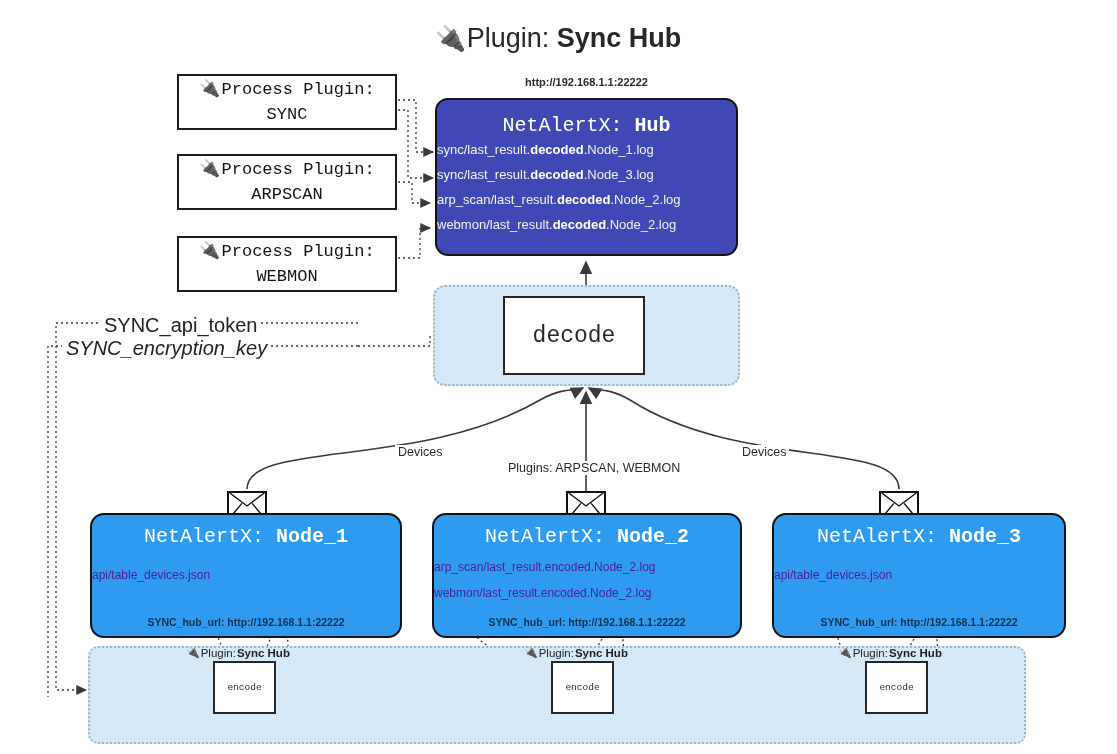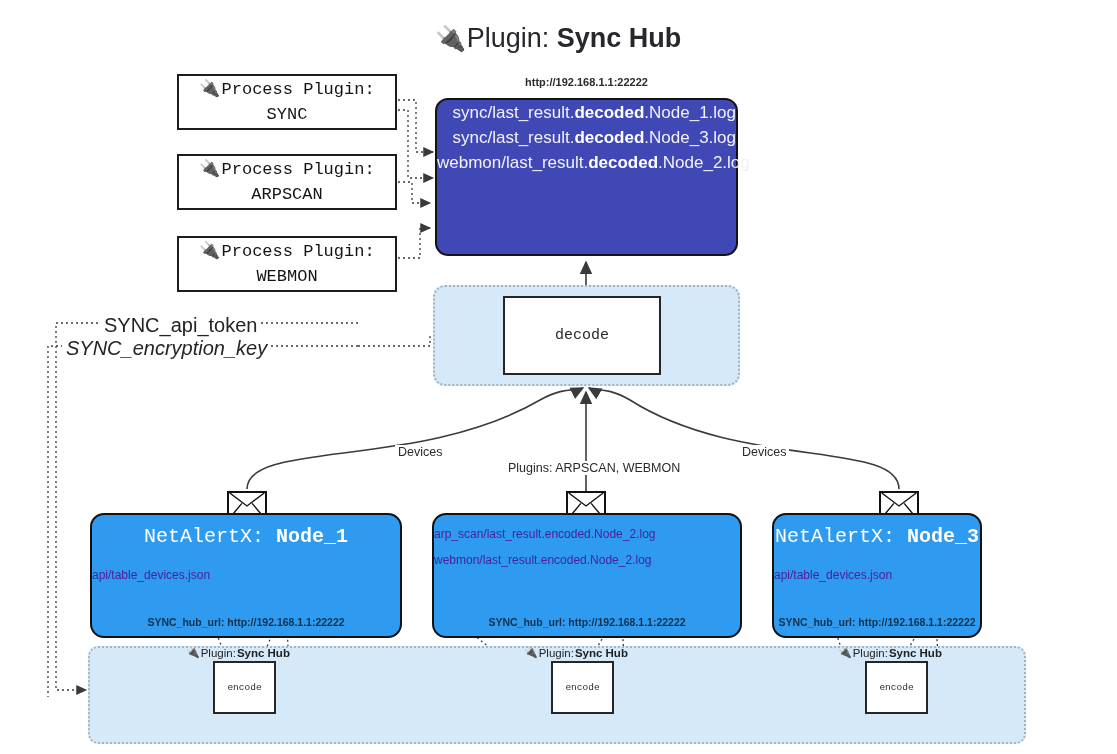--- a/index.html
+++ b/index.html
@@ -24,57 +24,57 @@
   .procbox .l1{display:flex;align-items:center;gap:1px;white-space:nowrap;}
   .procbox .l2{white-space:nowrap;}
 
   
   .hub{position:absolute;left:435px;top:98px;width:303px;height:158px;
        background:#3f48b5;border:2px solid #131313;border-radius:13px;
        box-sizing:border-box;color:#ffffff;}
   .hub .hubtitle{font-family:"Liberation Mono",monospace;font-size:20px;
        text-align:center;margin-top:14px;letter-spacing:0px;}
   .hub .hubtitle b{font-weight:bold;}
-  .hub .logline{font-size:17px;text-align:right;line-height:25px;color:#f2f2f5;
+  .hub .logline{font-size:13px;text-align:left;line-height:25px;color:#f2f2f5;
        white-space:nowrap;}
   .hub .logline b{font-weight:bold;color:#ffffff;}
   .huburl{position:absolute;left:435px;top:76px;width:303px;text-align:center;
        font-size:11px;font-weight:bold;color:#2c2c2c;}
 
   
   .cluster{position:absolute;background:#d6e9f8;border:2px dotted #9fb4c4;
            border-radius:12px;box-sizing:border-box;}
   .decodewrap{left:433px;top:285px;width:307px;height:101px;}
   .bottomwrap{left:88px;top:646px;width:938px;height:98px;border-radius:10px;}
 
   .whitebox{position:absolute;background:#ffffff;border:2px solid #262626;
             box-sizing:border-box;display:flex;align-items:center;justify-content:center;
             font-family:"Liberation Mono",monospace;color:#2a2a2a;}
-  .decodebox{left:503px;top:296px;width:158px;height:79px;font-size:15px;}
+  .decodebox{left:503px;top:296px;width:142px;height:79px;font-size:23px;}
   .encodebox{width:63px;height:53px;font-size:9.5px;top:661px;}
 
   .plugtag{position:absolute;font-size:11.5px;color:#1f1f1f;white-space:nowrap;
            display:flex;align-items:center;gap:1px;top:646px;}
   .plugtag b{font-weight:bold;}
   .plugtag .plug{font-size:11px;}
 
   
   .node{position:absolute;top:513px;height:125px;background:#2e9bf0;
         border:2px solid #121212;border-radius:14px;box-sizing:border-box;color:#fff;}
   .node .ntitle{font-family:"Liberation Mono",monospace;font-size:20px;text-align:center;
         margin-top:10px;color:#ffffff;}
   .node .ntitle b{font-weight:bold;}
   .node .nline{font-size:12px;text-align:left;color:#4c1d95;line-height:26px;
         white-space:nowrap;}
   .node .nurl{position:absolute;left:0;bottom:8px;width:100%;text-align:center;
         font-size:10.5px;font-weight:bold;color:#10324d;}
 
   .node1{left:90px;width:312px;}
   .node2{left:432px;width:310px;}
-  .node3{left:772px;width:210px;}
+  .node3{left:772px;width:294px;}
 
   
   .envelope{position:absolute;width:40px;height:29px;background:#fff;
             border:2px solid #111;box-sizing:border-box;top:491px;}
   .envelope svg{display:block;width:100%;height:100%;}
 
   
   .edgelabel{position:absolute;font-size:12.5px;color:#2b2b2b;background:#ffffff;
              padding:0 3px;white-space:nowrap;}
   .keylabel{position:absolute;font-size:20px;color:#242424;background:#ffffff;
@@ -158,25 +158,31 @@
   <div class="procbox" style="left:177px;top:236px;">
     <div class="l1">
       <span class="plug">🔌</span>
         <span>Process Plugin:</span>
     </div>
     <div class="l2">WEBMON</div>
   </div>
 
   <div class="huburl">http://192.168.1.1:22222</div>
   <div class="hub">
+    <div class="hubtitle">
+      <span>NetAlertX: </span><b>Hub</b>
+    </div>
     <div class="logline">
       <span>sync/last_result.</span><b>decoded</b><span>.Node_1.log</span>
     </div>
     <div class="logline">
       <span>sync/last_result.</span><b>decoded</b><span>.Node_3.log</span>
+    </div>
+    <div class="logline">
+      <span>arp_scan/last_result.</span><b>decoded</b><span>.Node_2.log</span>
     </div>
     <div class="logline">
       <span>webmon/last_result.</span><b>decoded</b><span>.Node_2.log</span>
     </div>
   </div>
 
   <div class="cluster decodewrap"></div>
   <div class="whitebox decodebox">decode</div>
 
   <div class="keylabel" style="left:100px;top:314px;">SYNC_api_token</div>
@@ -204,20 +210,23 @@
 
   <div class="node node1">
     <div class="ntitle">
       <span>NetAlertX: </span><b>Node_1</b>
     </div>
     <div class="nline" style="margin-top:14px;">api/table_devices.json</div>
     <div class="nurl">SYNC_hub_url: http://192.168.1.1:22222</div>
   </div>
 
   <div class="node node2">
+    <div class="ntitle">
+      <span>NetAlertX: </span><b>Node_2</b>
+    </div>
     <div class="nline" style="margin-top:6px;">arp_scan/last_result.encoded.Node_2.log</div>
     <div class="nline">webmon/last_result.encoded.Node_2.log</div>
     <div class="nurl">SYNC_hub_url: http://192.168.1.1:22222</div>
   </div>
 
   <div class="node node3">
     <div class="ntitle">
       <span>NetAlertX: </span><b>Node_3</b>
     </div>
     <div class="nline" style="margin-top:14px;">api/table_devices.json</div>

